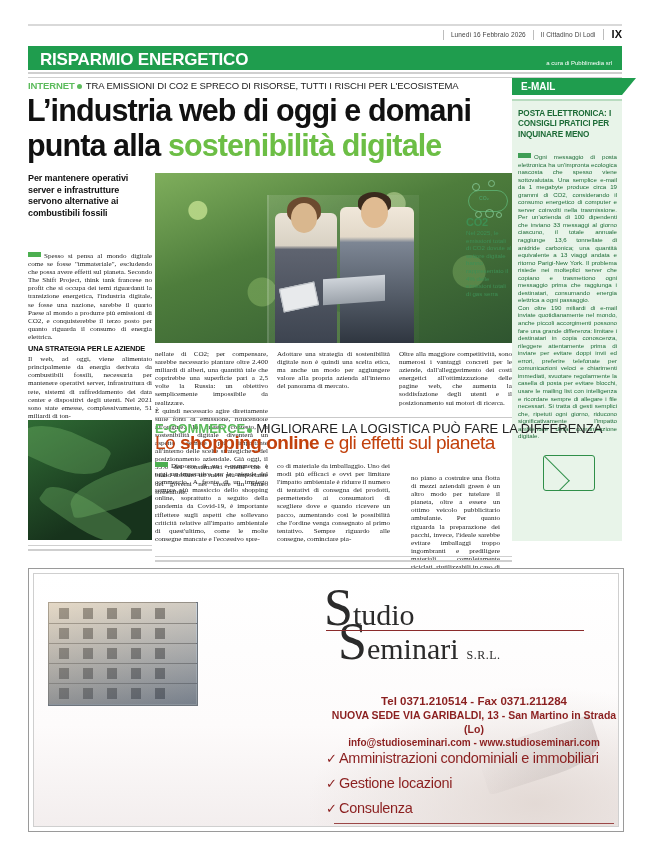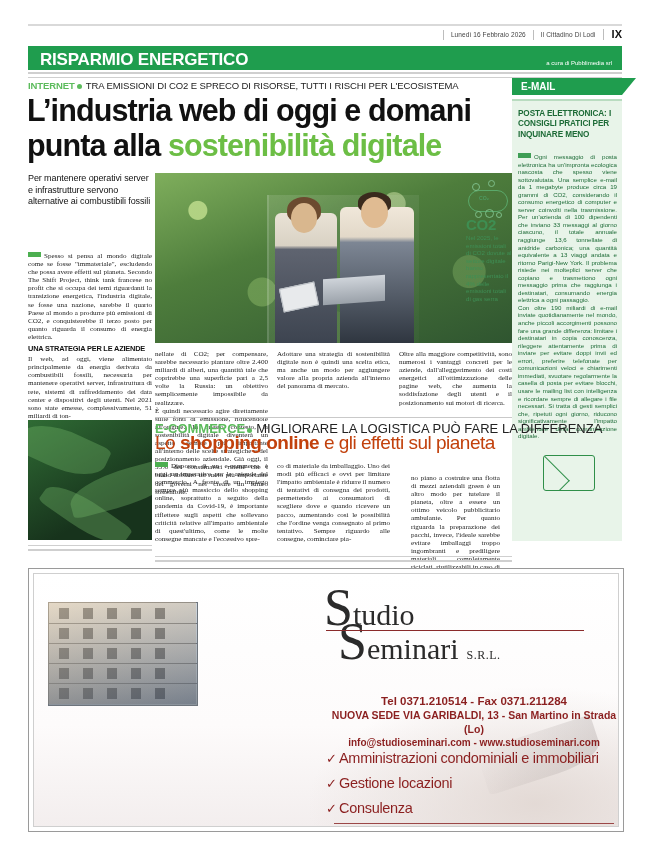--- a/index.html
+++ b/index.html
@@ -29,21 +29,21 @@
   .kdot{display:inline-block;width:5px;height:5px;border-radius:50%;
     background:#5cbb5c;margin:0 4px 0 2px;}
 
   
   .headline{position:absolute;left:27px;top:93px;width:470px;
     font-size:30.5px;line-height:35px;font-weight:bold;color:#111;letter-spacing:-.9px;}
   .headline .g{color:#6cbe45;}
 
   
   .subhead{position:absolute;left:28px;top:173px;width:124px;font-size:9px;
-    line-height:11.6px;font-weight:normal;color:#111;letter-spacing:-.1px;}
+    line-height:11.6px;font-weight:bold;color:#111;letter-spacing:-.1px;}
 
   
   .col{position:absolute;font-family:"Liberation Serif",serif;font-size:7.1px;
     line-height:8.1px;text-align:justify;color:#1a1a1a;}
   .sq{display:inline-block;width:13px;height:5px;background:#4caf50;margin-right:3px;
       vertical-align:1px;}
   .secthead{font-family:"Liberation Sans",sans-serif;font-weight:bold;font-size:7.4px;
     letter-spacing:-.2px;color:#111;margin:4px 0 2px;}
 
   
@@ -79,21 +79,21 @@
   .ph-tablet{position:absolute;left:126px;top:112px;width:34px;height:22px;background:#e8eaec;
     transform:rotate(-12deg);border:1px solid #b9bec3;}
 
   
   .co2box{position:absolute;left:466px;top:180px;width:46px;height:160px;color:#3f8f50;}
   .co2cloud{position:relative;width:42px;height:34px;}
   .co2cloud .c{position:absolute;left:2px;top:10px;width:38px;height:20px;border:1.4px solid #5aa96a;
      border-radius:11px;}
   .co2cloud .lbl{position:absolute;left:13px;top:15px;font-size:5.2px;color:#4e9a61;font-weight:bold;}
   .co2cloud .d{position:absolute;border:1.1px solid #7dbd88;border-radius:50%;}
-  .co2-title{font-size:15px;font-weight:bold;color:#3e8e52;margin:2px 0 1px;letter-spacing:-.3px;}
+  .co2-title{font-size:11px;font-weight:bold;color:#3e8e52;margin:2px 0 1px;letter-spacing:-.3px;}
   .co2-txt{font-size:6.1px;line-height:7.6px;color:#3f8f55;}
 
   
   .email-tab{position:absolute;left:512px;top:78px;width:110px;height:17px;background:#1f9d4e;}
   .email-tab:after{content:"";position:absolute;left:110px;top:0;border-top:17px solid #1f9d4e;
      border-right:14px solid transparent;}
   .email-tab span{position:absolute;left:9px;top:3px;color:#fff;font-size:10px;font-weight:bold;}
   .email-box{position:absolute;left:512px;top:99px;width:110px;height:440px;background:#e8f4e9;
      border-top:2px solid #b9dcc0;}
   .email-head{position:absolute;left:6px;top:8px;width:100px;font-size:8.2px;line-height:10.4px;

